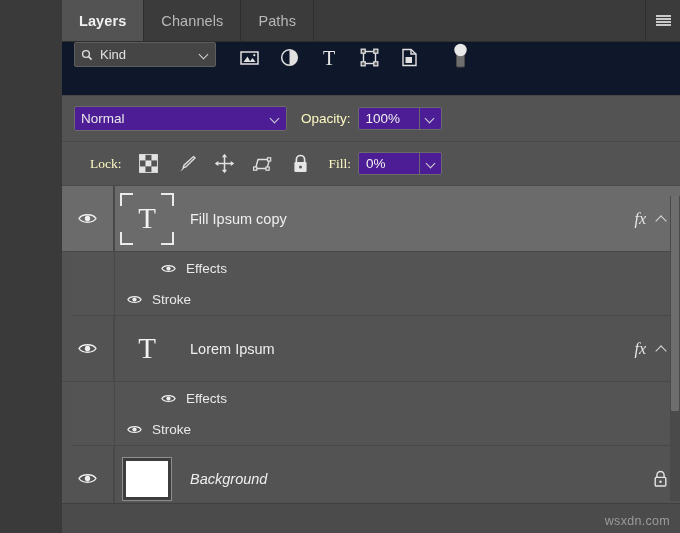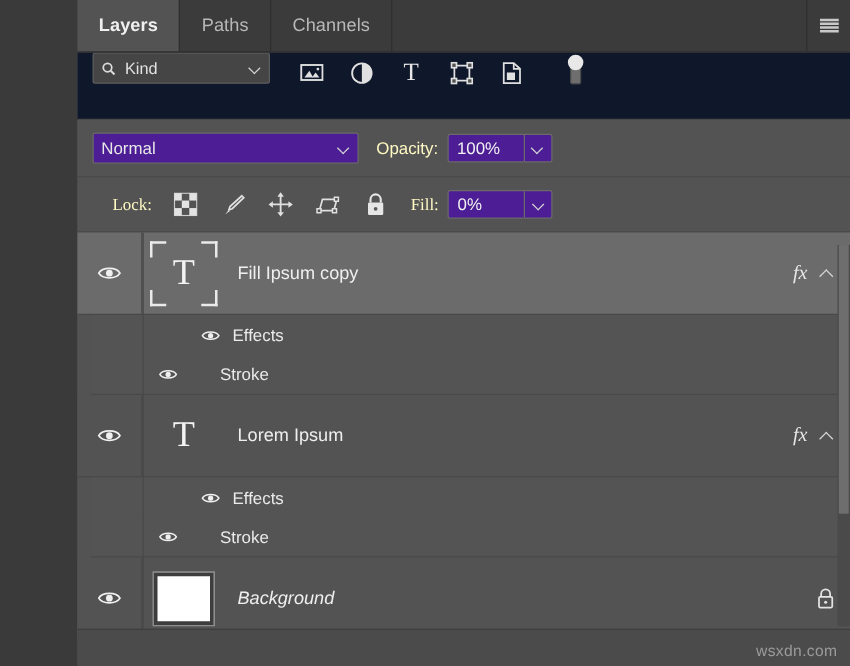--- a/index.html
+++ b/index.html
@@ -124,21 +124,21 @@
   .lock-badge { width: 16px; height: 18px; display: flex; align-items: center; justify-content: center; }
 
   .sub-row {
     position: relative; height: 32px; display: flex; align-items: center;
     background: #545454; cursor: pointer; margin-left: 11px;
   }
   .sub-row.last { border-bottom: 1px solid #484848; }
   .sub-row .sub-eye { display: flex; align-items: center; justify-content: center; width: 18px; }
   .sub-row .sub-label { color: #eaeaea; font-size: 13.5px; margin-left: 9px; }
   .sub-row.level1 { padding-left: 86px; }
-  .sub-row.level2 { padding-left: 52px; gap: 24px; }
+  .sub-row.level2 { padding-left: 52px; }
 
   
   .tthumb { position: relative; width: 54px; height: 52px; display: flex; align-items: center; justify-content: center; }
   .tthumb .glyph { font-family: "Liberation Serif", serif; font-size: 29px; color: #f3f3f3; line-height: 1; }
   .brk { position: absolute; width: 13px; height: 13px; }
   .brk.tl { left: 0; top: 0; border-left: 2px solid #eaeaea; border-top: 2px solid #eaeaea; }
   .brk.tr { right: 0; top: 0; border-right: 2px solid #eaeaea; border-top: 2px solid #eaeaea; }
   .brk.bl { left: 0; bottom: 0; border-left: 2px solid #eaeaea; border-bottom: 2px solid #eaeaea; }
   .brk.br { right: 0; bottom: 0; border-right: 2px solid #eaeaea; border-bottom: 2px solid #eaeaea; }
   .wthumb {
@@ -167,24 +167,24 @@
 
 <div id="app">
 
   <div id="panel">
 
     <div class="tabbar">
       <div class="tab active">
         <span>Layers</span>
       </div>
       <div class="tab">
+        <span>Channels</span>
+      </div>
+      <div class="tab">
         <span>Paths</span>
-      </div>
-      <div class="tab">
-        <span>Channels</span>
       </div>
       <div class="tabfill"></div>
       <div class="menu-btn">
         <span class="bars">
           <i></i>
             <i></i>
             <i></i>
             <i></i>
         </span>
       </div>

